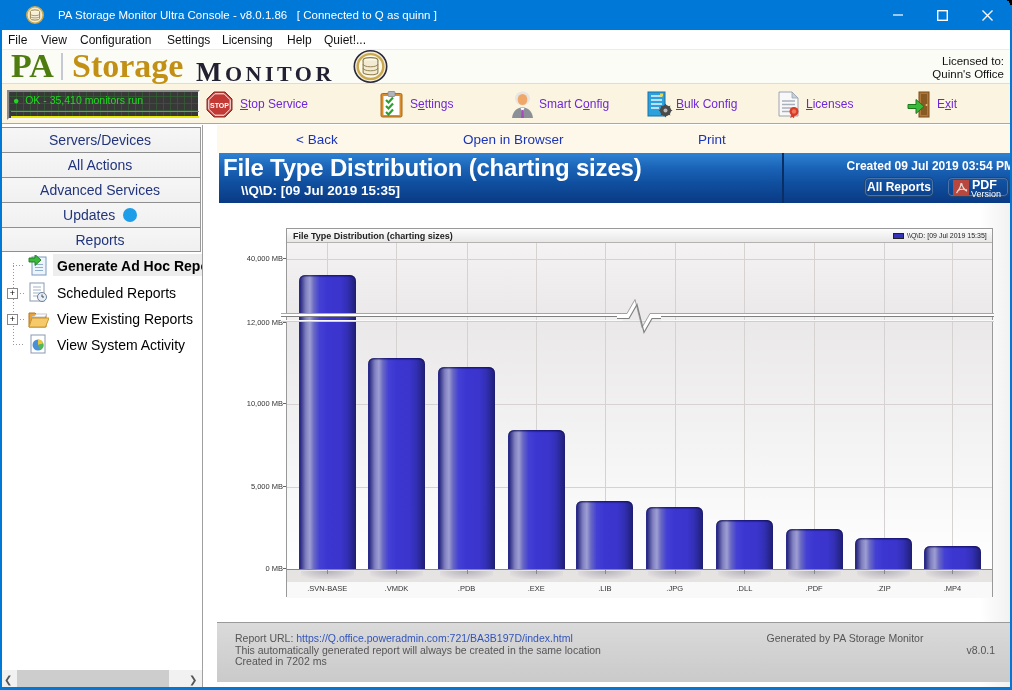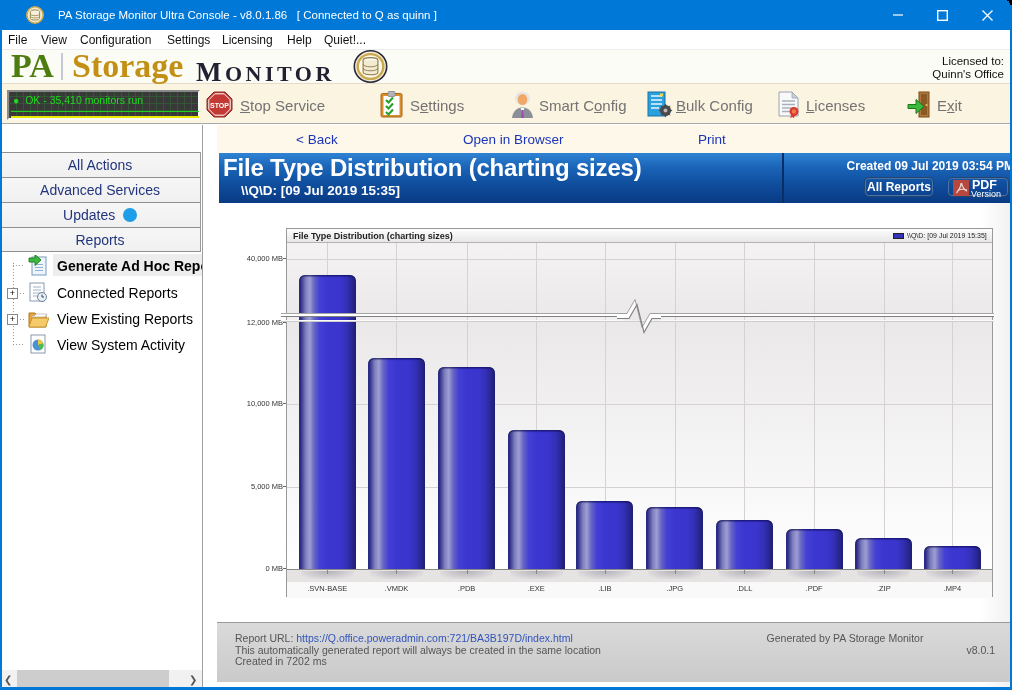--- a/index.html
+++ b/index.html
@@ -15,21 +15,21 @@
   
   #menubar { left:0; top:30px; width:1012px; height:20px; background:#fff; border-bottom:1px solid #ececec; font-size:12px; color:#111; }
   #menubar span { position:absolute; top:3px; }
 
   
   #logobar { left:0; top:50px; width:1012px; height:34px; background:#fcfcf7; border-bottom:1px solid #e3dcc8; }
   .serif { font-family:"Liberation Serif", serif; }
 
   
   #toolbar { left:0; top:84px; width:1012px; height:40px; background:#fbf4e1; border-bottom:1px solid #a8a8a8; }
-  .tbtext { position:absolute; top:13px; font-size:15px; color:#737373; white-space:nowrap; }
+  .tbtext { position:absolute; top:13px; font-size:12px; color:#6d28d9; white-space:nowrap; }
   .tbtext u { text-decoration:underline; }
 
   
   #sidebar { left:0; top:125px; width:203px; height:562px; background:#fff; border-right:1px solid #a0a0a0; overflow:hidden; }
   .sbtn { position:absolute; left:0; width:201px; height:25px; background:linear-gradient(#f6f6f6,#f0f0f0);
           border-top:1px solid #8f8f8f; border-right:1px solid #9a9a9a; color:#22357c; font-size:14px; text-align:center; line-height:24px; }
   .treeitem { position:absolute; left:57px; font-size:14px; color:#000; white-space:nowrap; }
   .expander { position:absolute; left:7px; width:11px; height:11px; background:#fff; border:1px solid #888;
               font-size:9px; line-height:9px; text-align:center; color:#000; }
 
@@ -160,20 +160,21 @@
   <div class="tbtext" style="left:806px;"><u>L</u>icenses</div>
   <svg class="abs" style="left:907px;top:7px" width="25" height="27" viewBox="0 0 25 27">
     <rect x="12" y="1" width="10" height="25" fill="#b07838" stroke="#7a4a18" stroke-width="1"></rect>
     <rect x="14" y="3" width="6" height="21" fill="#8a5a24"></rect>
     <circle cx="19.5" cy="14" r="1" fill="#e8c878"></circle>
     <path d="M1 13.5 h8 v-5 l8 7 -8 7 v-5 h-8 Z" fill="#3cb83c" stroke="#1a7a1a" stroke-width="1"></path>
   </svg>
   <div class="tbtext" style="left:937px;">E<u>x</u>it</div>
 </div>
 <div id="sidebar" class="abs">
+  <div class="sbtn" style="top:2px;">Servers/Devices</div>
   <div class="sbtn" style="top:27px;">All Actions</div>
   <div class="sbtn" style="top:52px;">Advanced Services</div>
   <div class="sbtn" style="top:77px;">Updates&nbsp;&nbsp;<span style="display:inline-block;width:14px;height:14px;border-radius:50%;background:#1e9de8;vertical-align:-2px;"></span></div>
   <div class="sbtn" style="top:102px;border-bottom:1px solid #8f8f8f;">Reports</div>
 
   <div class="abs" style="left:12.5px;top:138px;width:1px;height:82px;background:repeating-linear-gradient(0deg,#999 0 1px,transparent 1px 3px);"></div>
   <div class="abs" style="left:12.5px;top:140px;width:12px;height:1px;background:repeating-linear-gradient(90deg,#999 0 1px,transparent 1px 3px);"></div>
   <div class="abs" style="left:17px;top:168px;width:8px;height:1px;background:repeating-linear-gradient(90deg,#999 0 1px,transparent 1px 3px);"></div>
   <div class="abs" style="left:17px;top:194px;width:8px;height:1px;background:repeating-linear-gradient(90deg,#999 0 1px,transparent 1px 3px);"></div>
   <div class="abs" style="left:12.5px;top:219px;width:12px;height:1px;background:repeating-linear-gradient(90deg,#999 0 1px,transparent 1px 3px);"></div>
@@ -186,21 +187,21 @@
   </svg>
   <div class="treeitem" style="top:133px;font-weight:bold;">Generate Ad Hoc Report</div>
 
   <div class="expander" style="top:163px;">+</div>
   <svg class="abs" style="left:28px;top:157px" width="20" height="21" viewBox="0 0 20 21">
     <rect x="2" y="1" width="14" height="18" fill="#fff" stroke="#8a9ab0" stroke-width="1"></rect>
     <path d="M5 5 h8 M5 8 h8 M5 11 h8 M5 14 h5" stroke="#a0b4c8" stroke-width="1.2"></path>
     <circle cx="14" cy="15" r="4.5" fill="#e8eef6" stroke="#6a809a" stroke-width="1"></circle>
     <path d="M14 12.5 v2.5 h2" fill="none" stroke="#444" stroke-width="1"></path>
   </svg>
-  <div class="treeitem" style="top:160px;">Connected Reports</div>
+  <div class="treeitem" style="top:160px;">Scheduled Reports</div>
 
   <div class="expander" style="top:189px;">+</div>
   <svg class="abs" style="left:28px;top:184px" width="21" height="19" viewBox="0 0 21 19">
     <path d="M1 4 h6 l2 2 h9 v12 h-17 Z" fill="#e8a33c" stroke="#b07820" stroke-width="1"></path>
     <path d="M4 8 h13 l2 -3 h-11 l-1.5 2 h-2.5 Z" fill="#fff" stroke="#b0b0b0" stroke-width="0.7"></path>
     <path d="M1 18 l3 -9 h17 l-3.5 9 Z" fill="#f6c96a" stroke="#c8962e" stroke-width="1"></path>
   </svg>
   <div class="treeitem" style="top:186px;">View Existing Reports</div>
 
   <svg class="abs" style="left:28px;top:209px" width="20" height="21" viewBox="0 0 20 21">

